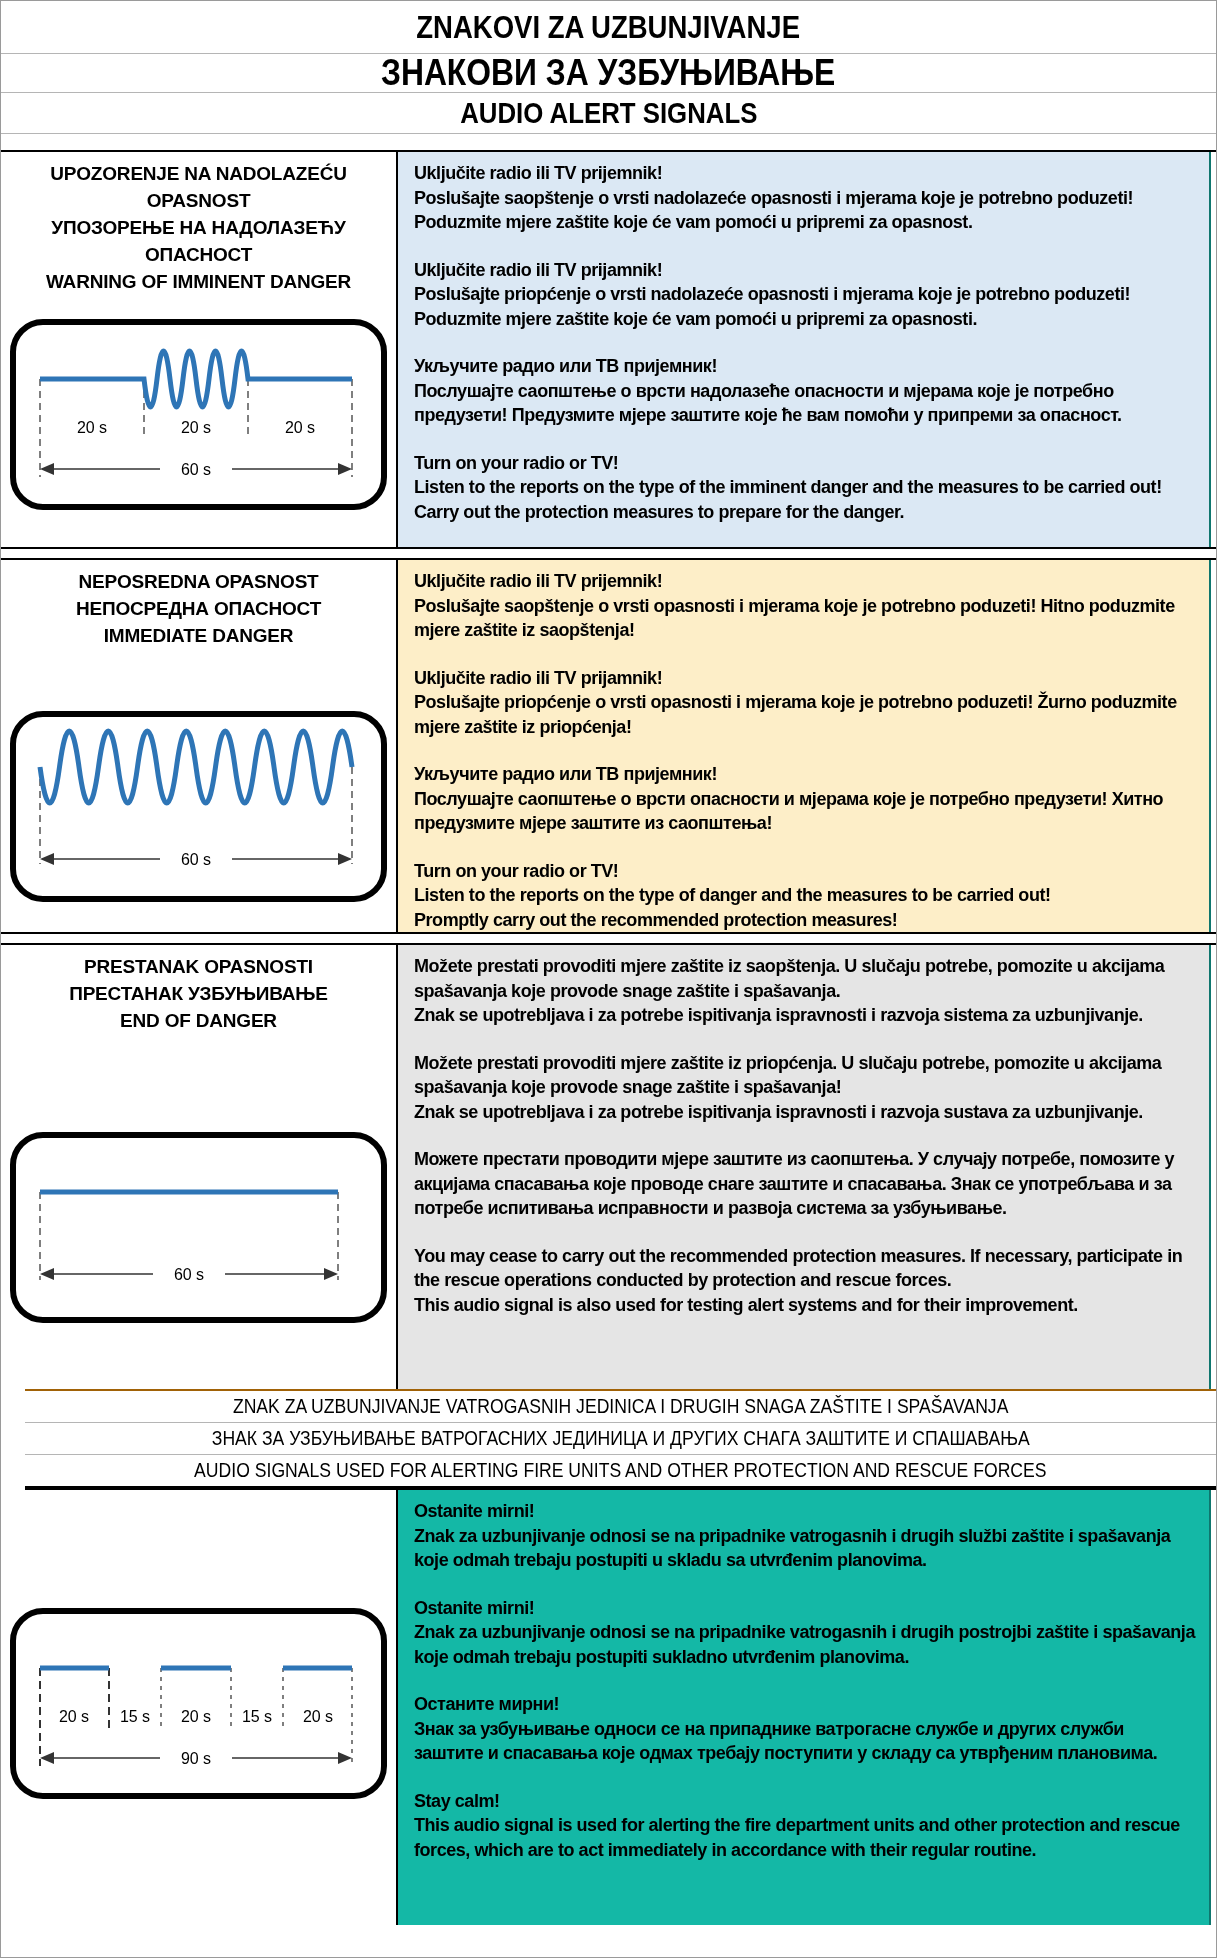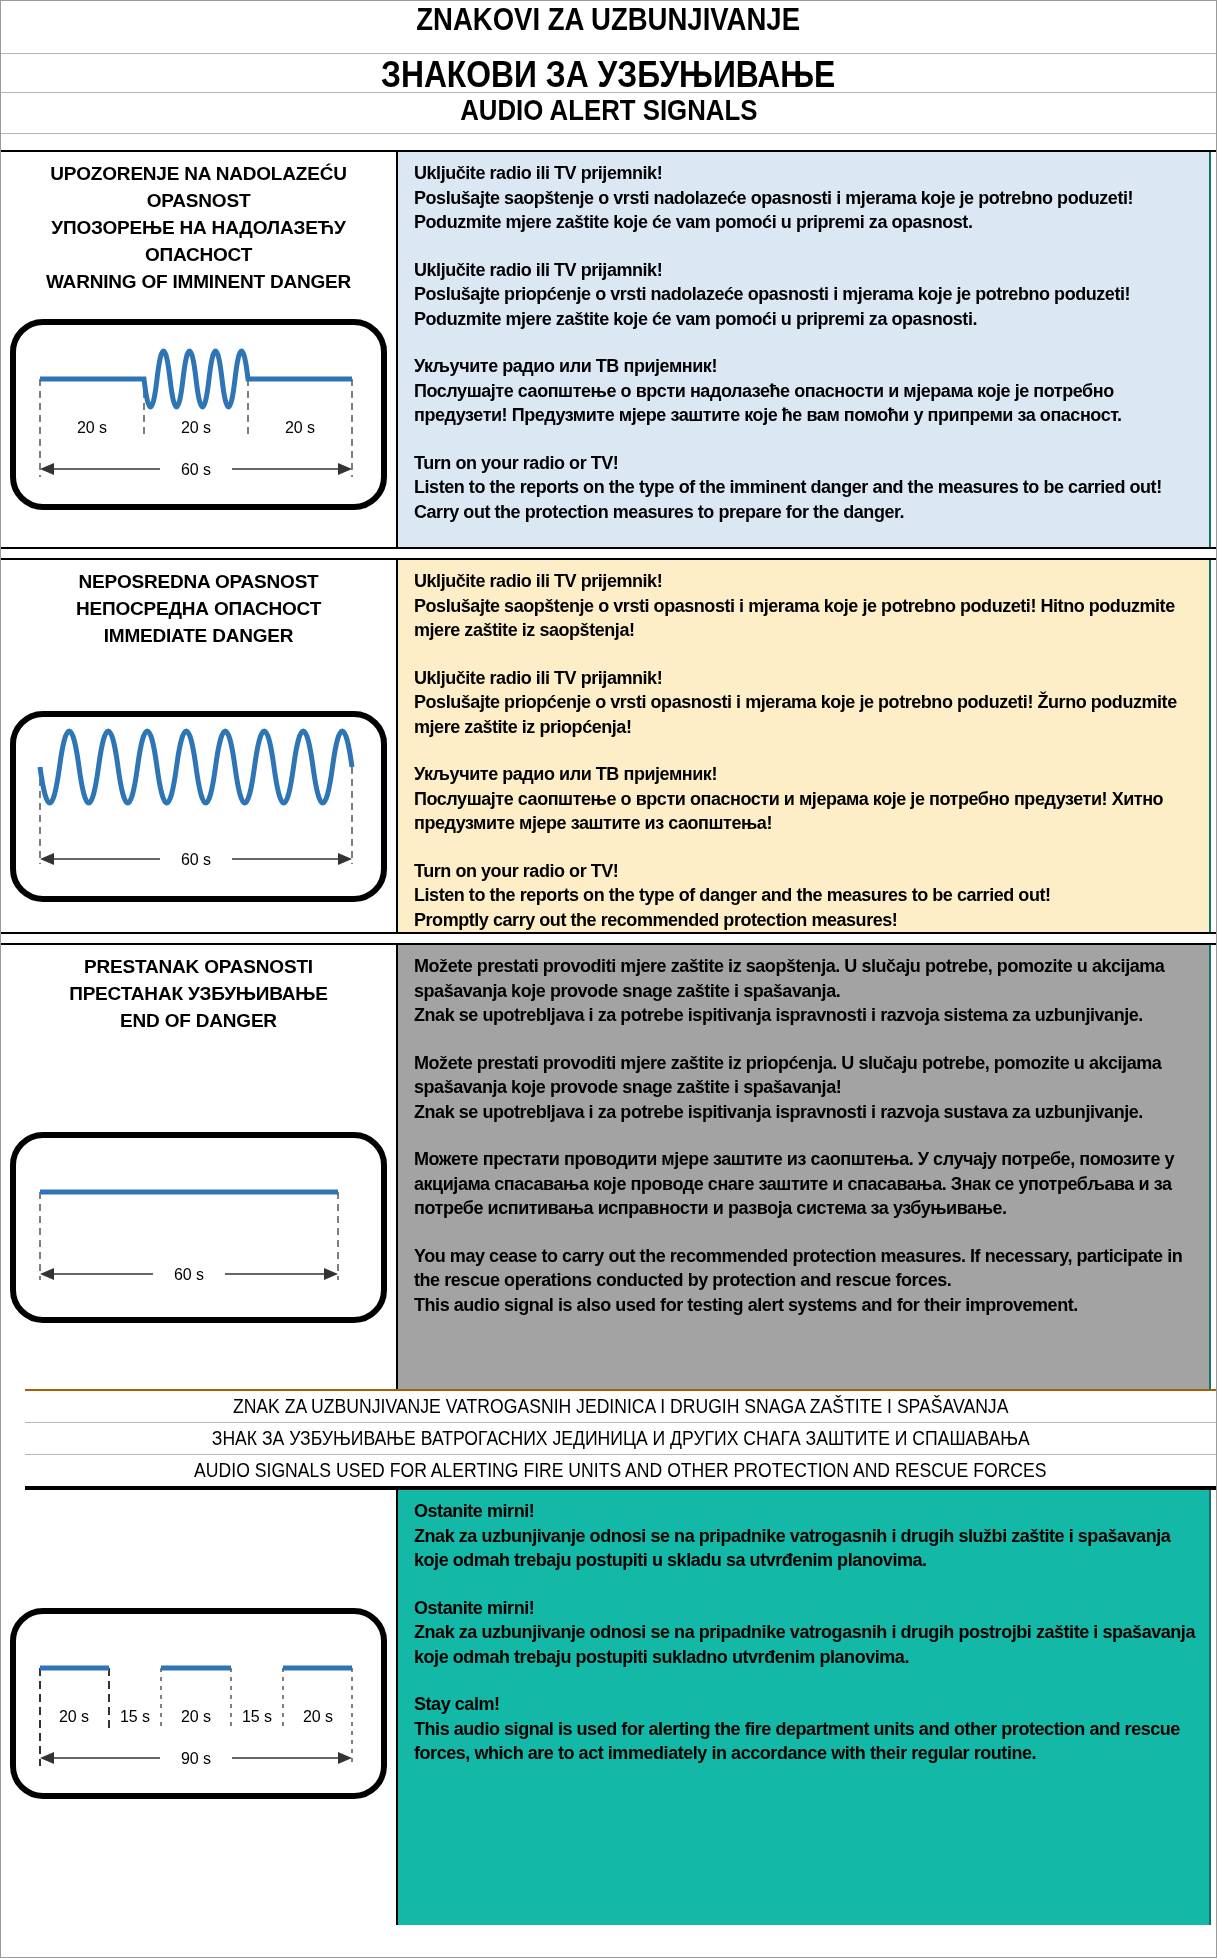--- a/index.html
+++ b/index.html
@@ -1,21 +1,21 @@
 <!DOCTYPE html>
 <html><head>
 <meta charset="utf-8">
 <style>
   html,body{margin:0;padding:0;background:#fff;}
   .page{
     width:1215px;height:1956px;border:1px solid #9a9a9a;background:#fff;
     font-family:"Liberation Sans","DejaVu Sans",sans-serif;color:#000;
     overflow:hidden;
   }
-  .h-row{display:flex;align-items:flex-start;justify-content:center;border-bottom:1px solid #b5b5b5;font-weight:bold;}
+  .h-row{display:flex;align-items:center;justify-content:center;border-bottom:1px solid #b5b5b5;font-weight:bold;}
   .h-row .condensed{display:inline-block;transform:scaleX(0.86);white-space:nowrap;}
   .h1{height:52px;font-size:32px;}
   .h2{height:38px;font-size:37px;}
   .h3{height:40px;font-size:30px;}
   .h-spacer{height:16px;border-bottom:2px solid #000;}
 
   .section{display:flex;overflow:hidden;}
   .sec-s1{height:395px;}
   .sec-s2{height:372px;}
   .sec-s3{height:444px;}
@@ -35,21 +35,21 @@
     flex:1;box-sizing:border-box;border-right:2px solid #0f766e;margin-right:5px;
     padding:9px 12px 6px 16px;
   }
   .sec-right p{
     margin:0 0 23px 0;font-weight:bold;font-size:18px;line-height:24.5px;
     white-space:pre-line;letter-spacing:-0.45px;
   }
   .sec-right p:last-child{margin-bottom:0;}
   .panel-blue{background:#dbe8f4;}
   .panel-yellow{background:#fdeec8;}
-  .panel-green{background:#a3a3a3;}
+  .panel-green{background:#e5e5e5;}
   .panel-pink{background:#14b8a6;}
 
   .hdiv{height:9px;border-top:2px solid #000;border-bottom:2px solid #000;background:#fff;}
 
   .band{border-top:2px solid #a16207;border-bottom:4px solid #000;margin-left:24px;}
   .band-row{height:31px;display:flex;align-items:center;justify-content:center;border-bottom:1px solid #b5b5b5;font-size:20px;}
   .band-row:last-child{border-bottom:none;}
   .band-row .condensed{display:inline-block;transform:scaleX(0.88);white-space:nowrap;}
 
   svg text{font-family:"Liberation Sans","DejaVu Sans",sans-serif;font-size:16px;fill:#000;}
@@ -225,18 +225,20 @@
           </g>
           <text x="188" y="158" text-anchor="middle">90 s</text>
         </svg>
       </div>
     </div>
     <div class="sec-right panel-pink">
       <p>Ostanite mirni!
 Znak za uzbunjivanje odnosi se na pripadnike vatrogasnih i drugih službi zaštite i spašavanja koje odmah trebaju postupiti u skladu sa utvrđenim planovima.</p>
       <p>Ostanite mirni!
 Znak za uzbunjivanje odnosi se na pripadnike vatrogasnih i drugih postrojbi zaštite i spašavanja koje odmah trebaju postupiti sukladno utvrđenim planovima.</p>
+      <p>Останите мирни!
+Знак за узбуњивање односи се на припаднике ватрогасне службе и других служби заштите и спасавања које одмах требају поступити у складу са утврђеним плановима.</p>
       <p>Stay calm!
 This audio signal is used for alerting the fire department units and other protection and rescue forces, which are to act immediately in accordance with their regular routine.</p>
     </div>
   </div>
 
 </div>
 
 </body></html>

